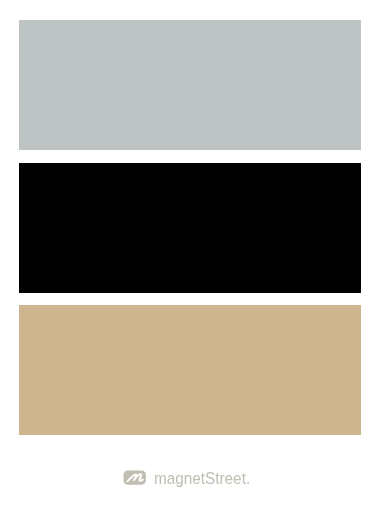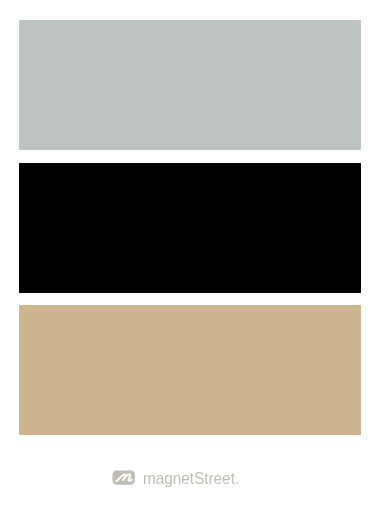--- a/index.html
+++ b/index.html
@@ -2,21 +2,21 @@
 <html><head>
 <meta charset="utf-8">
 <style>
   html,body{margin:0;padding:0;}
   body{width:379px;height:528px;background:#ffffff;font-family:"Liberation Sans",sans-serif;-webkit-font-smoothing:antialiased;}
   #palette{position:absolute;left:0;top:0;width:379px;height:528px;}
   .swatch{position:absolute;left:19px;width:342px;height:130px;}
   #sw0{top:20px;}
   #sw1{top:163px;}
   #sw2{top:305px;}
-  #footer{position:absolute;left:112px;top:469.6px;width:127px;height:17px;}
+  #footer{position:absolute;left:123px;top:469.6px;width:127px;height:17px;}
   #logo-mark{position:absolute;left:-0.4px;top:0px;width:23.4px;height:16.4px;}
   #logo-text{position:absolute;left:30.8px;top:-0.1px;font-size:16.3px;line-height:16.3px;color:#C0BDB3;white-space:nowrap;transform:scaleX(0.94);transform-origin:0 0;}
 </style>
 </head>
 <body>
 
 <div id="palette">
   <div class="swatch" id="sw0" style="background: rgb(190, 196, 196);"></div>
   <div class="swatch" id="sw1" style="background: rgb(0, 0, 0);"></div>
   <div class="swatch" id="sw2" style="background: rgb(205, 182, 143);"></div>

